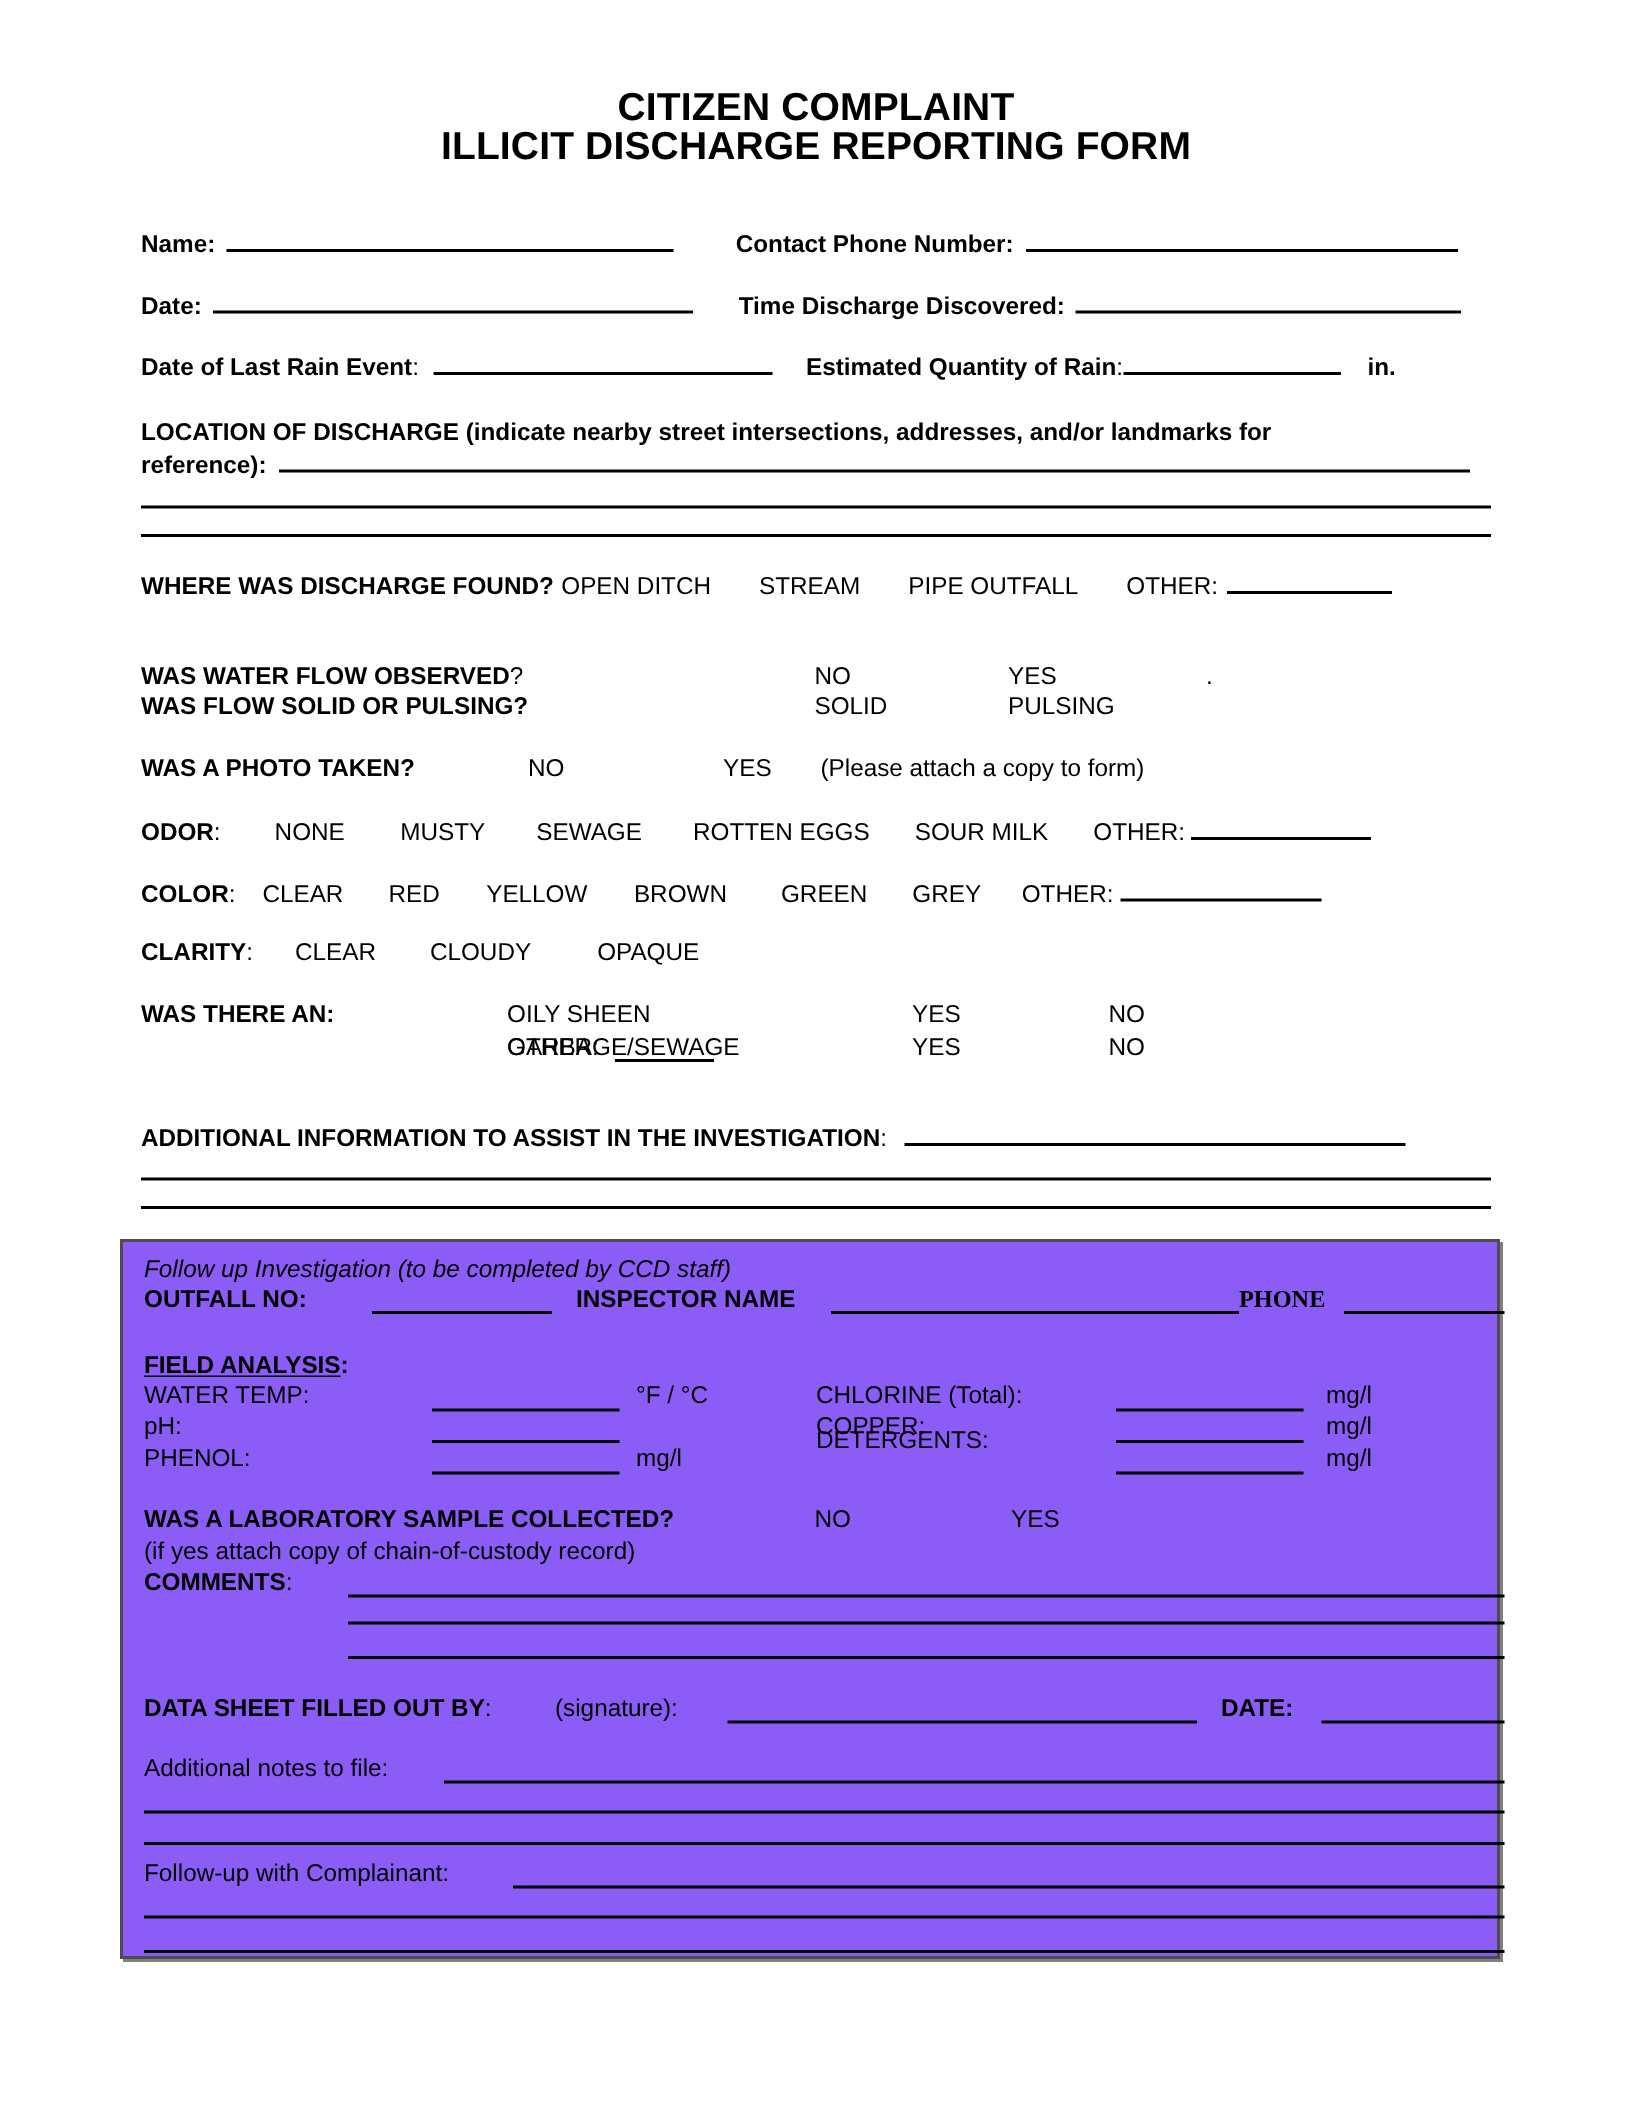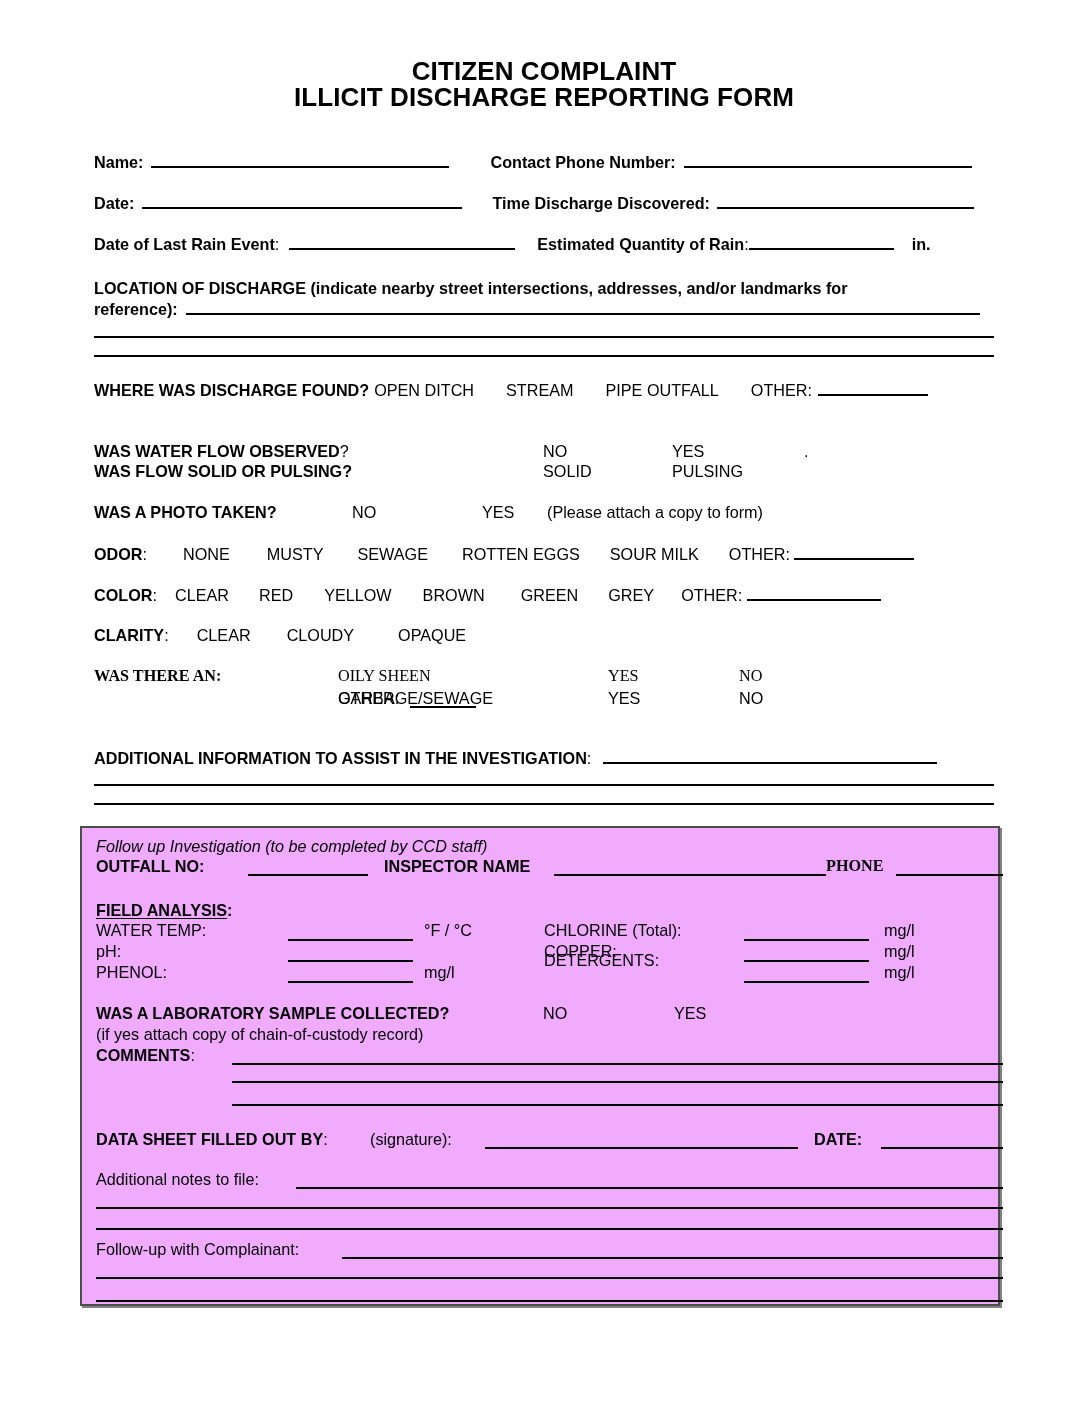--- a/index.html
+++ b/index.html
@@ -54,21 +54,21 @@
     width: 100%;
   }
 
   
   .gray-box {
     position: absolute;
     left: 80px;
     top: 826px;
     width: 920px;
     height: 480px;
-    background: #f0abfc;
+    background: #8b5cf6;
     border: 2px solid #4d4d4d;
     box-sizing: border-box;
     box-shadow: 2px 2px 0 #808080;
   }
   .gb-inner {
     position: absolute;
     left: 14px;
     top: 8px;
     width: 890px;
     font-size: 16.2px;
@@ -187,21 +187,21 @@
 
   <div class="row" style="position:absolute;left:94px;top:626px;width:900px;">
     <span class="b">CLARITY</span>
     <span class="n">:</span>
     <span class="n" style="margin-left:28px;">CLEAR</span>
     <span class="n" style="margin-left:36px;">CLOUDY</span>
     <span class="n" style="margin-left:44px;">OPAQUE</span>
   </div>
 
   <div style="position:absolute;left:94px;top:666px;width:900px;">
-    <div class="row" style="position:relative;line-height:21.5px;font-family:Liberation Serif, serif;">
+    <div class="row" style="position:relative;line-height:21.5px;">
       <span class="b">WAS THERE AN:</span>
       <span class="n" style="position:absolute;left:244px;">OILY SHEEN</span>
       <span class="n" style="position:absolute;left:514px;">YES</span>
       <span class="n" style="position:absolute;left:645px;">NO</span>
     </div>
     <div class="row" style="position:relative;line-height:21.5px;">
       <span class="n" style="position:absolute;left:244px;">GARBAGE/SEWAGE</span>
       <span class="n" style="position:absolute;left:514px;">YES</span>
       <span class="n" style="position:absolute;left:645px;">NO</span>
     </div>

